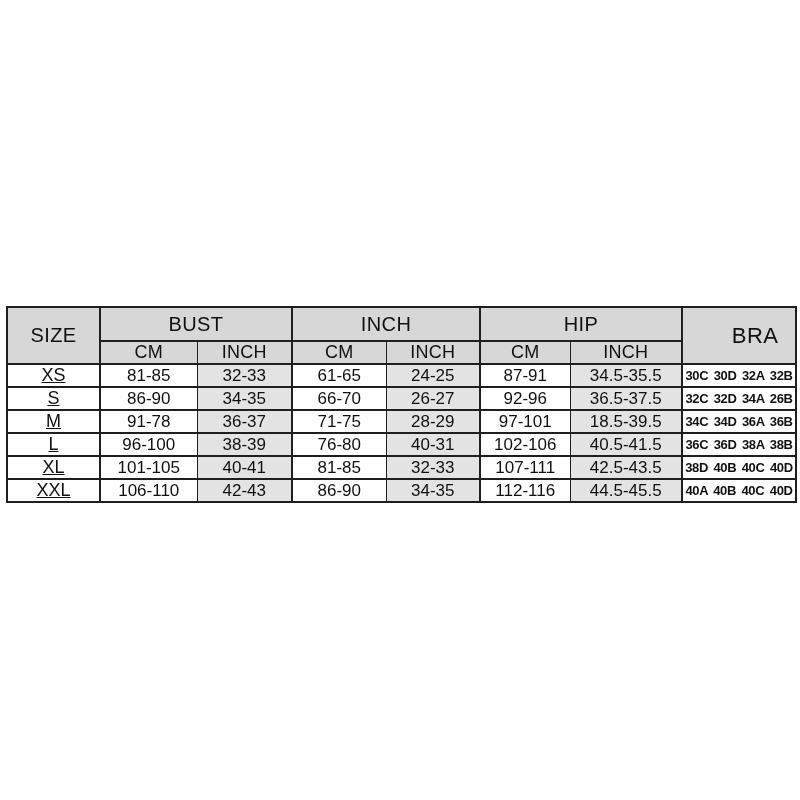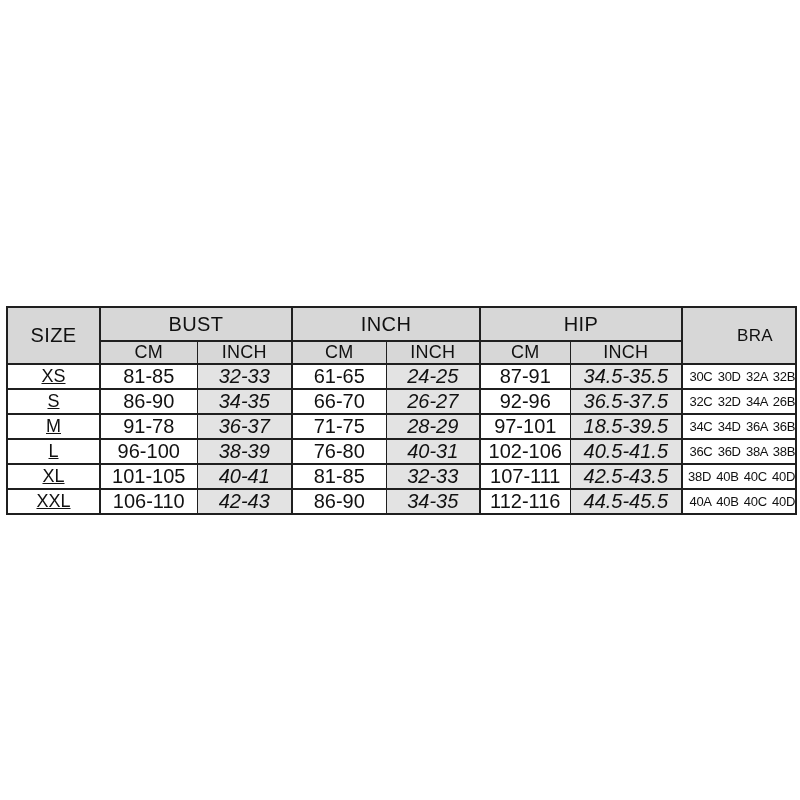--- a/index.html
+++ b/index.html
@@ -44,49 +44,47 @@
   tr.hrow1{height:34px;}
   tr.hrow2{height:19px;}
   tbody tr{height:21px;}
   th.corner, th.group{
     background:var(--header-bg);
     font-size:20px;
     letter-spacing:0.4px;
   }
   th.bra-head{
     background:var(--header-bg);
-    font-size:17px;
+    font-size:22px;
     letter-spacing:0.4px;
     padding-left:32px;
   }
   th.sub{
     background:var(--header-bg);
     font-size:18px;
     letter-spacing:0.3px;
   }
   td.size-cell{
     font-size:18px;
     background:var(--cell-bg);
     text-decoration:underline;
   }
   td.num{
-    font-size:20px;
+    font-size:17px;
     background:var(--cell-bg);
   }
   td.num.inch{
     background:var(--inch-bg);
-    font-style:italic;
   }
   td.bra-cell{
     font-size:13px;
-    font-weight:400;
+    font-weight:700;
     letter-spacing:-0.3px;
     word-spacing:2px;
     background:var(--cell-bg);
-    text-align:right;
   }
 </style>
 </head>
 <body>
 
 <div class="chart-wrap">
   <table class="size-chart">
     <colgroup>
       <col style="width:93px">
         <col style="width:97px">

